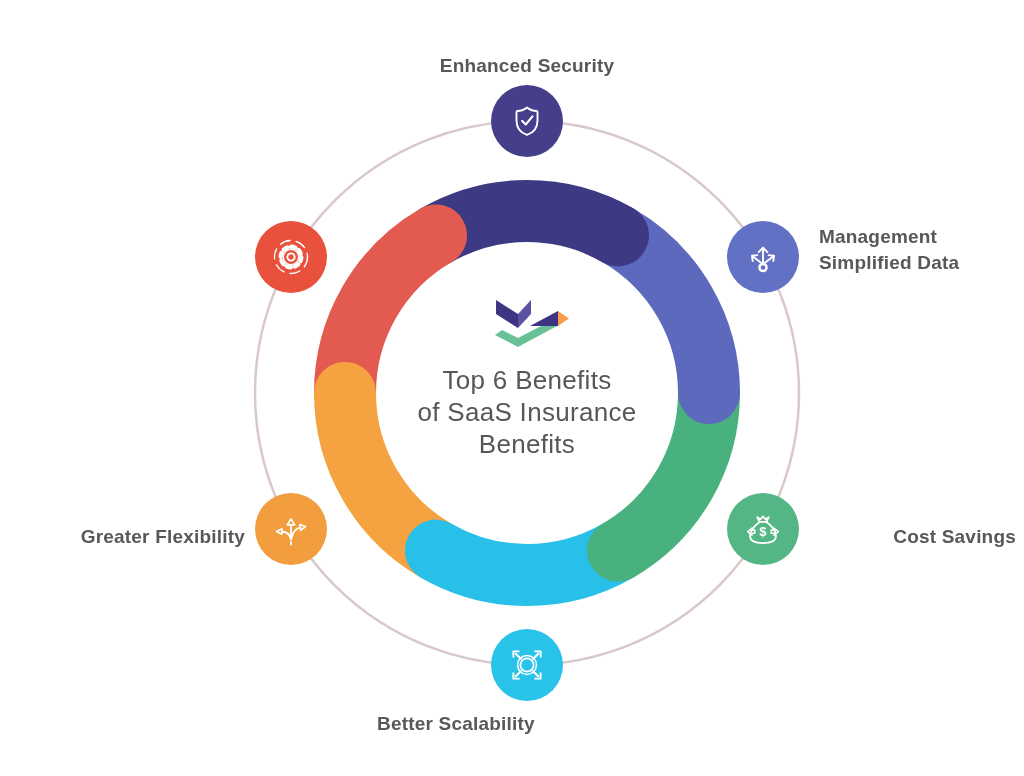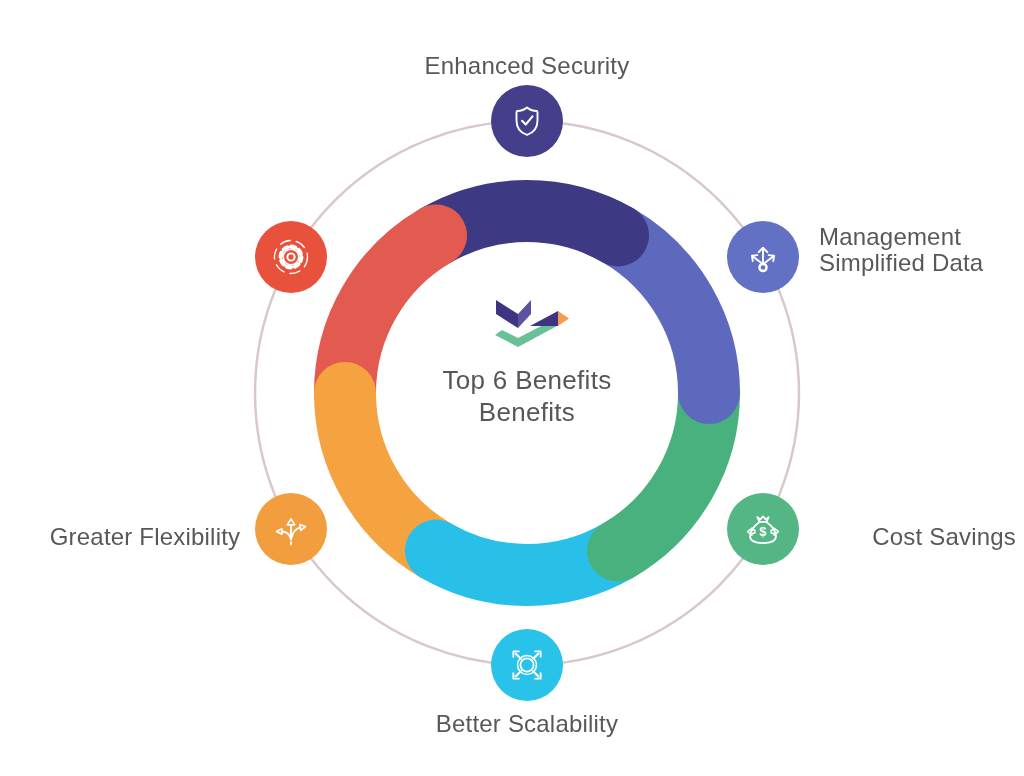--- a/index.html
+++ b/index.html
@@ -8,29 +8,29 @@
     background:#ffffff;font-family:"Liberation Sans",sans-serif;
   }
   .stage{position:absolute;inset:0}
   #ring-svg{position:absolute;left:0;top:0}
   .badge{
     position:absolute;width:72px;height:72px;border-radius:50%;
     display:flex;align-items:center;justify-content:center;
   }
   .badge svg{display:block}
   .label{
-    position:absolute;font-weight:normal;font-size:24px;line-height:26px;
+    position:absolute;font-weight:bold;font-size:19px;line-height:26px;
     color:#58585b;letter-spacing:.2px;white-space:nowrap;
   }
   .label span{display:block}
   #label-security{left:375px;top:53px;width:304px;text-align:center}
   #label-data{left:819px;top:224px;width:195px;text-align:left}
   #label-cost{left:816px;top:524px;width:200px;text-align:right}
-  #label-scalability{left:377px;top:711px;width:300px;text-align:center}
-  #label-flex{left:45px;top:524px;width:200px;text-align:center}
+  #label-scalability{left:377px;top:711px;width:300px;}
+  #label-flex{left:45px;top:524px;width:200px;text-align:right}
   #label-updates{left:38px;top:224px;width:200px;text-align:right}
   .center-title{
     position:absolute;left:377px;top:364px;width:300px;text-align:center;
     font-weight:normal;font-size:26px;line-height:32px;color:#57575a;letter-spacing:.3px;
   }
   .center-title span{display:block}
   .logo{position:absolute;left:488px;top:297px}
   .icon-stroke{fill:none;stroke:#ffffff;stroke-linecap:round;stroke-linejoin:round}
 </style>
 </head>
@@ -148,16 +148,17 @@
   <svg class="logo" width="90" height="56" viewBox="0 0 90 56">
     <polygon points="7,38 30,50 69,29 61,25 30,41 14,33" style="fill: rgb(104, 192, 150);"></polygon>
     <polygon points="8,3 8,17 30,31 30,17" style="fill: rgb(61, 53, 130);"></polygon>
     <polygon points="30,17 43,3 43,17 30,31" style="fill: rgb(91, 83, 162);"></polygon>
     <polygon points="42,29 70,14 70,29" style="fill: rgb(61, 53, 130);"></polygon>
     <polygon points="70,14 81,21.5 70,29" style="fill: rgb(247, 155, 76);"></polygon>
   </svg>
 
   <div class="center-title">
     <span>Top 6 Benefits</span>
+    <span>of SaaS Insurance</span>
     <span>Benefits</span>
   </div>
 
 </div>
 
 </body></html>

